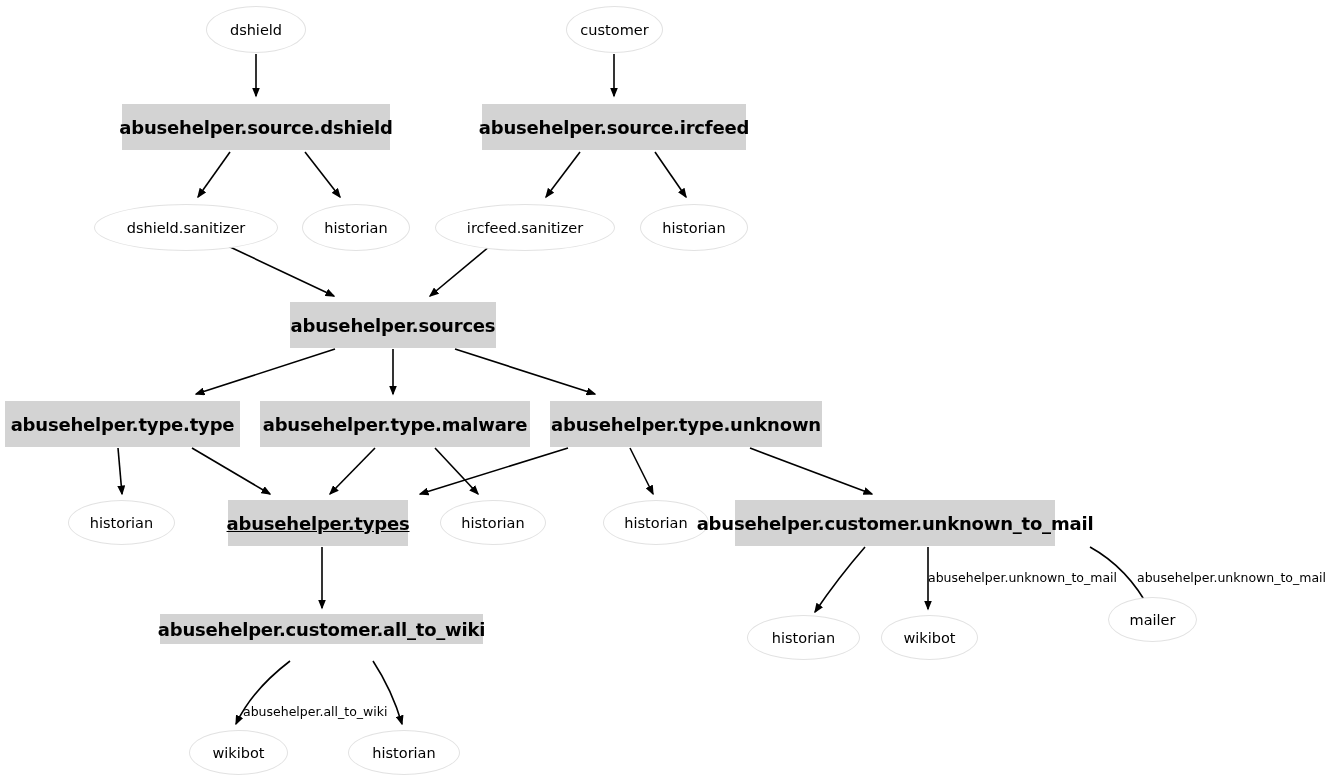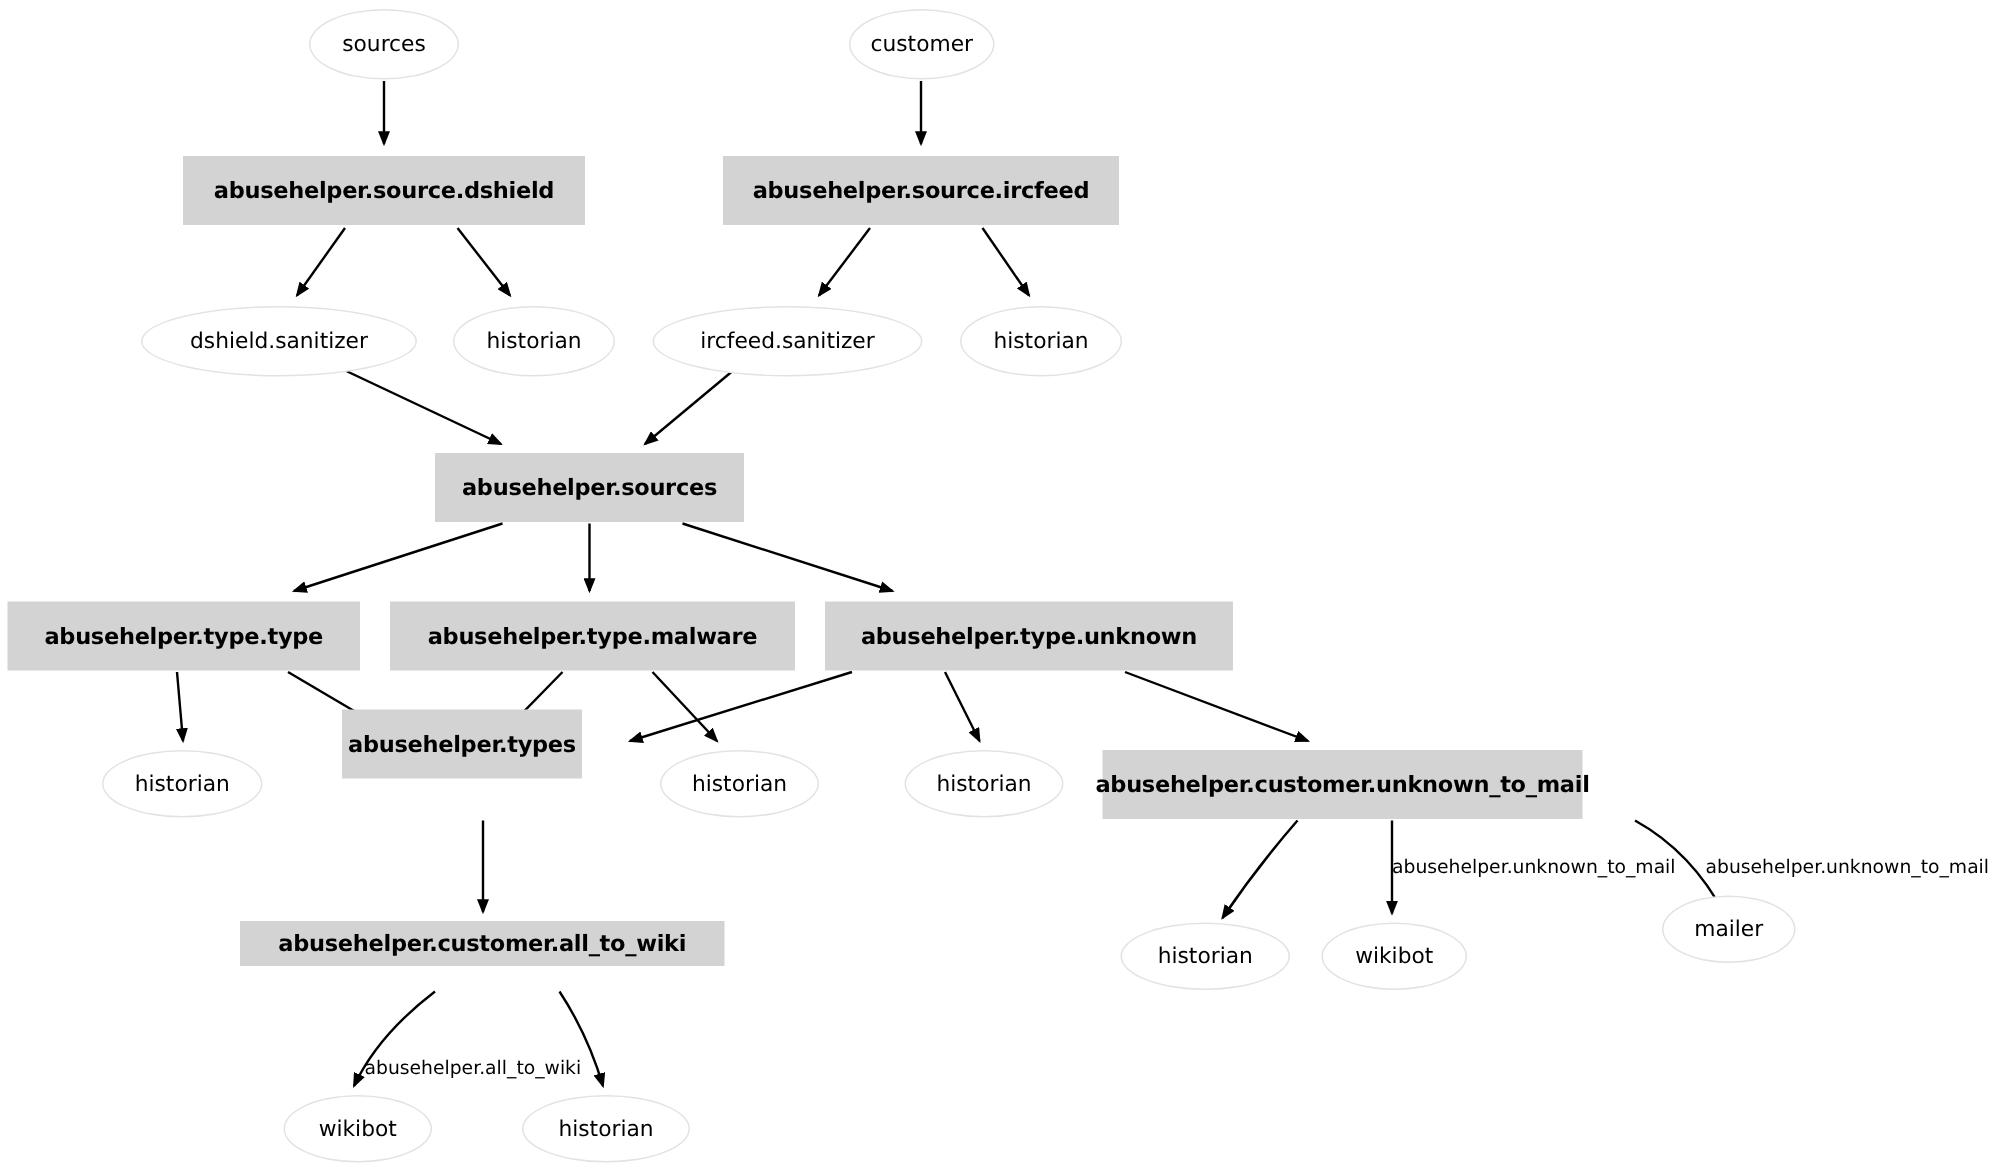--- a/index.html
+++ b/index.html
@@ -29,21 +29,21 @@
     box-sizing: border-box;
     display: flex;
     align-items: center;
     justify-content: center;
     white-space: nowrap;
   }
   .node.box {
     background: #d3d3d3;
     color: #000000;
     font-weight: bold;
-    font-size: 15px;
+    font-size: 18px;
     letter-spacing: -0.2px;
   }
   .node.ellipse {
     background: #ffffff;
     border: 1px solid #e2e2e2;
     border-radius: 50%;
     color: #000000;
     font-weight: normal;
     font-size: 14.5px;
   }
@@ -89,21 +89,21 @@
         <path d="M865,547 Q838,578 815,612" fill="none" stroke="#000000" stroke-width="1.6" marker-end="url(#arrowhead)"></path>
         <path d="M928,547 L928,609" fill="none" stroke="#000000" stroke-width="1.6" marker-end="url(#arrowhead)"></path>
         <path d="M1090,547 Q1128,568 1150,610" fill="none" stroke="#000000" stroke-width="1.6" marker-end="url(#arrowhead)"></path>
         <path d="M290,661 Q252,690 236,724" fill="none" stroke="#000000" stroke-width="1.6" marker-end="url(#arrowhead)"></path>
         <path d="M373,661 Q392,690 402,724" fill="none" stroke="#000000" stroke-width="1.6" marker-end="url(#arrowhead)"></path>
       </g>
   </svg>
 
   <div id="nodes-layer">
       <div class="node ellipse" style="left: 206px; top: 6px; width: 100px; height: 47px;">
-        <span>sources</span>
+        <span>dshield</span>
       </div>
       <div class="node ellipse" style="left: 566px; top: 6px; width: 97px; height: 47px;">
         <span>customer</span>
       </div>
       <div class="node box" style="left: 122px; top: 104px; width: 268px; height: 46px;">
         <span>abusehelper.source.dshield</span>
       </div>
       <div class="node box" style="left: 482px; top: 104px; width: 264px; height: 46px;">
         <span>abusehelper.source.ircfeed</span>
       </div>
@@ -127,21 +127,21 @@
       </div>
       <div class="node box" style="left: 260px; top: 401px; width: 270px; height: 46px;">
         <span>abusehelper.type.malware</span>
       </div>
       <div class="node box" style="left: 550px; top: 401px; width: 272px; height: 46px;">
         <span>abusehelper.type.unknown</span>
       </div>
       <div class="node ellipse" style="left: 68px; top: 500px; width: 107px; height: 45px;">
         <span>historian</span>
       </div>
-      <div class="node box" style="left: 228px; top: 473px; width: 160px; height: 46px;">
+      <div class="node box" style="left: 228px; top: 500px; width: 180px; height: 46px; text-decoration: underline;">
         <span>abusehelper.types</span>
       </div>
       <div class="node ellipse" style="left: 440px; top: 500px; width: 106px; height: 45px;">
         <span>historian</span>
       </div>
       <div class="node ellipse" style="left: 603px; top: 500px; width: 106px; height: 45px;">
         <span>historian</span>
       </div>
       <div class="node box" style="left: 735px; top: 500px; width: 320px; height: 46px;">
         <span>abusehelper.customer.unknown_to_mail</span>

